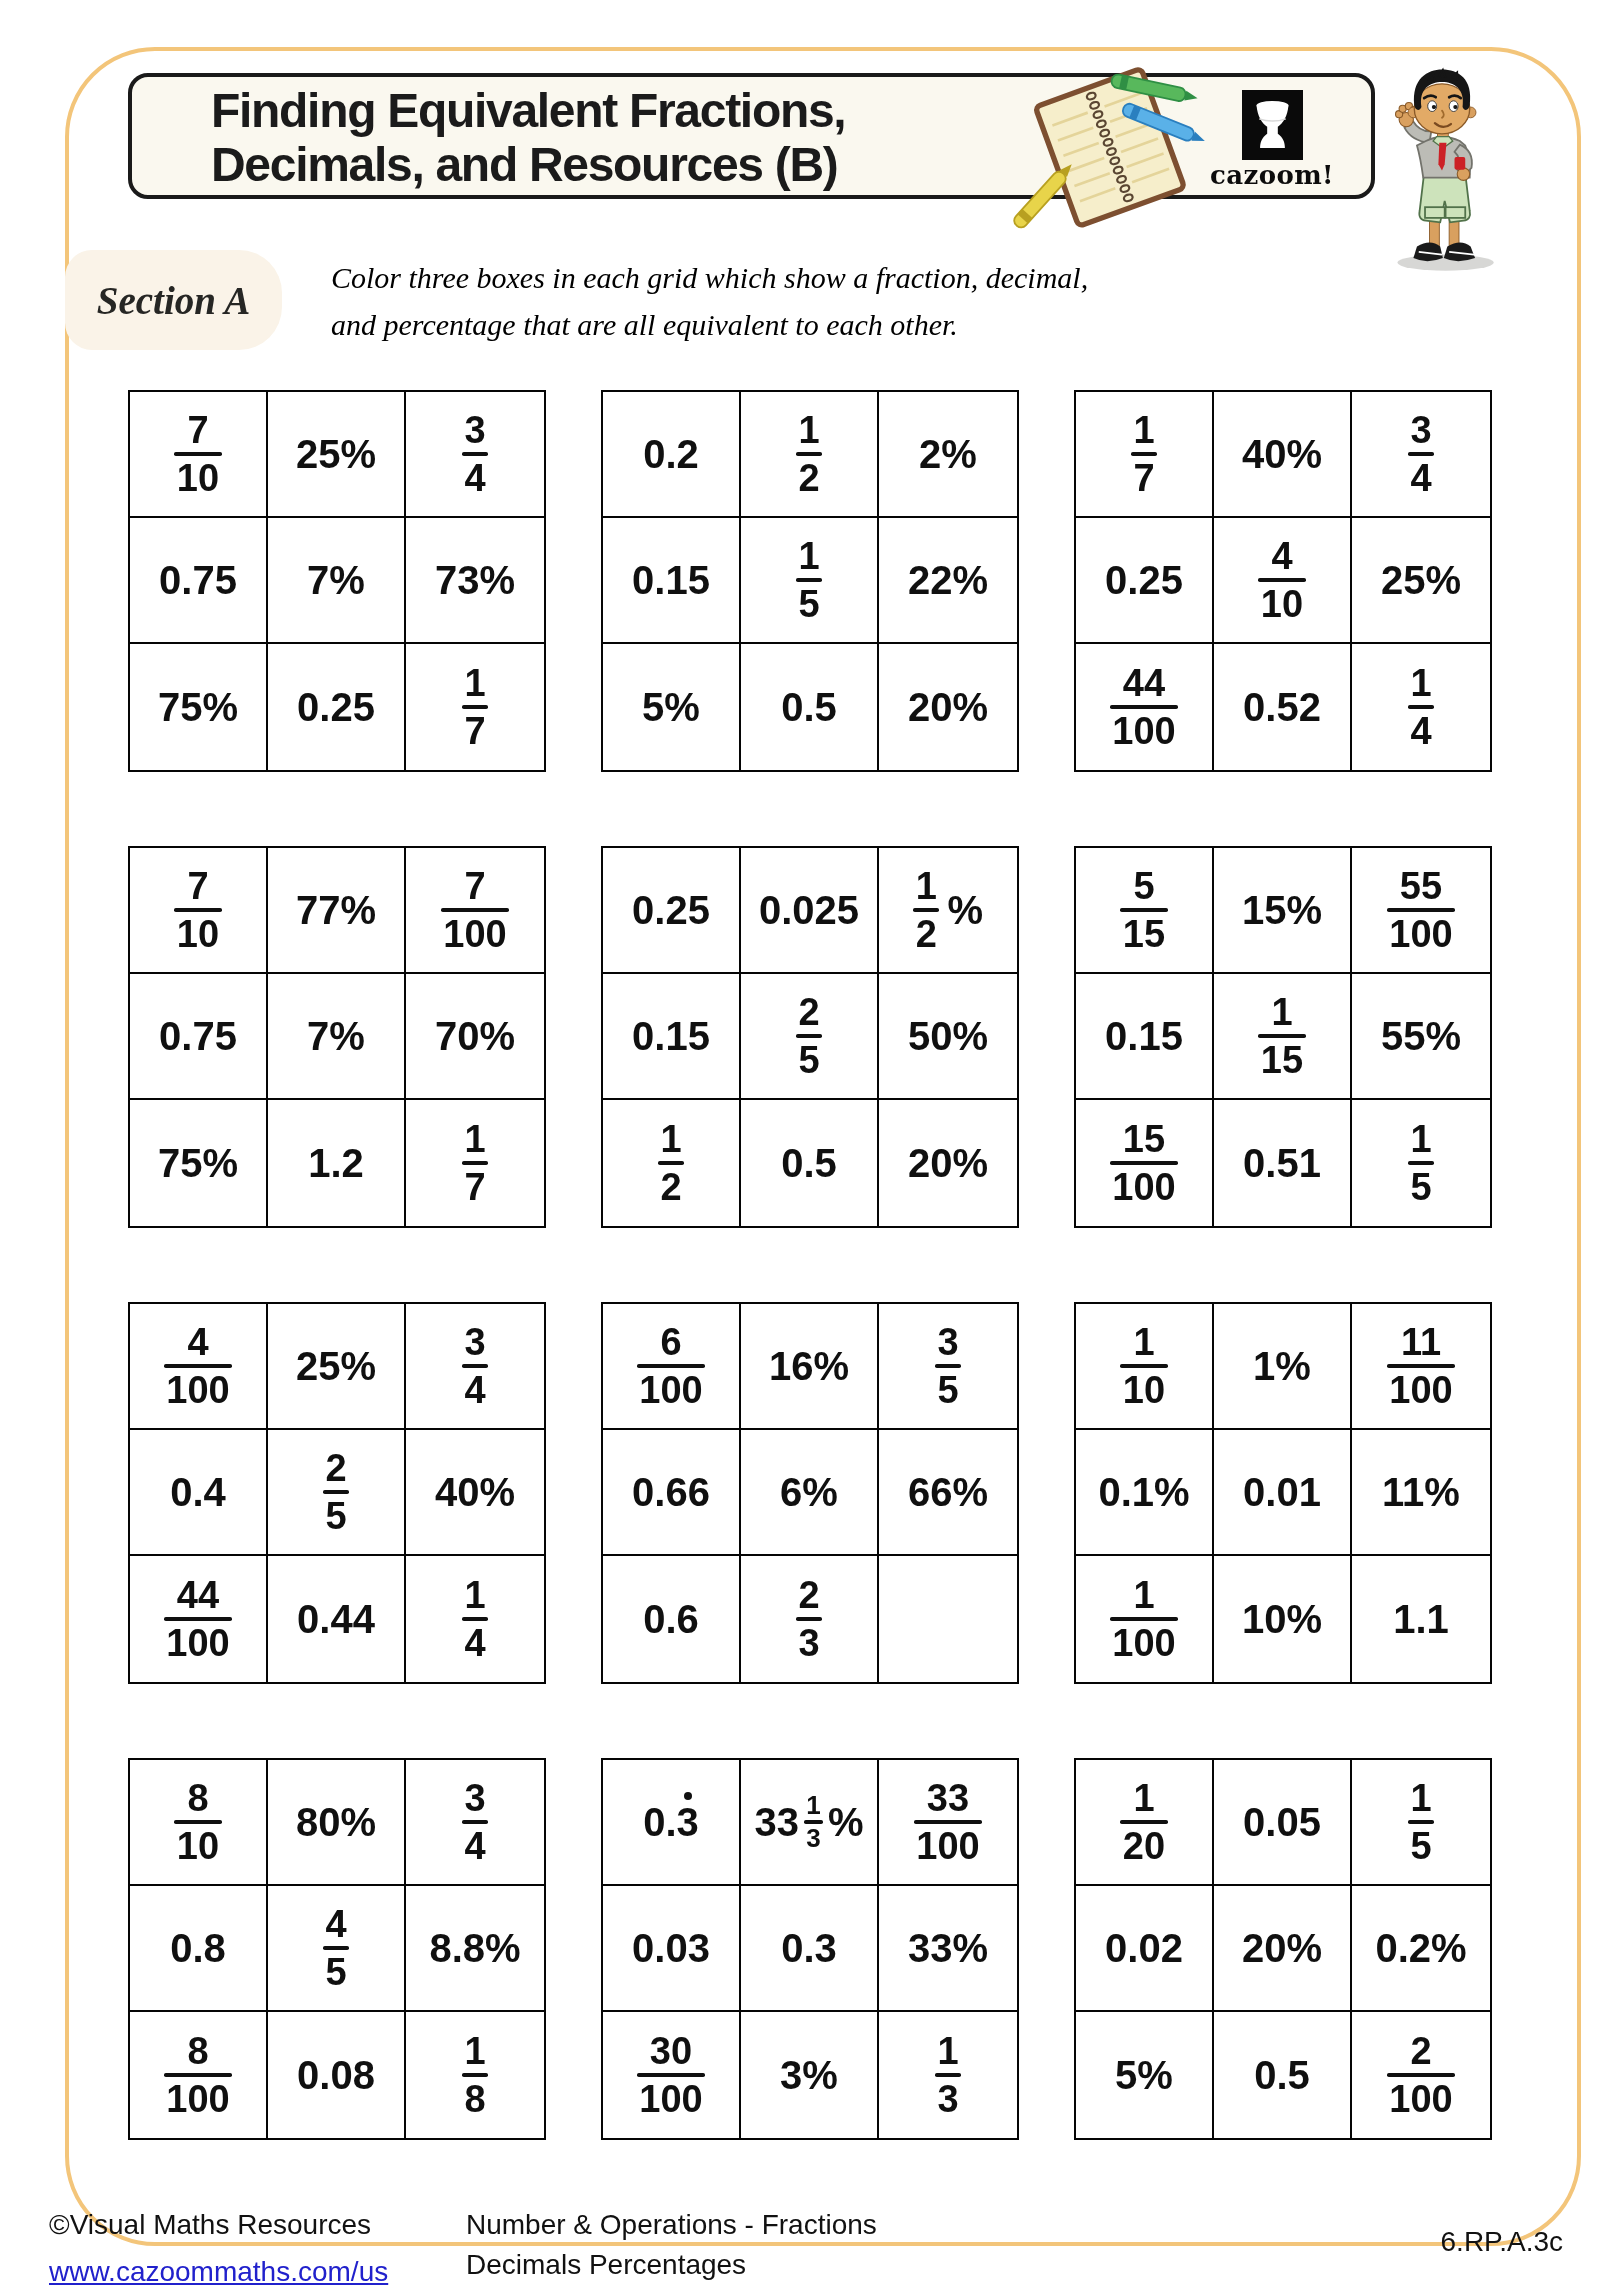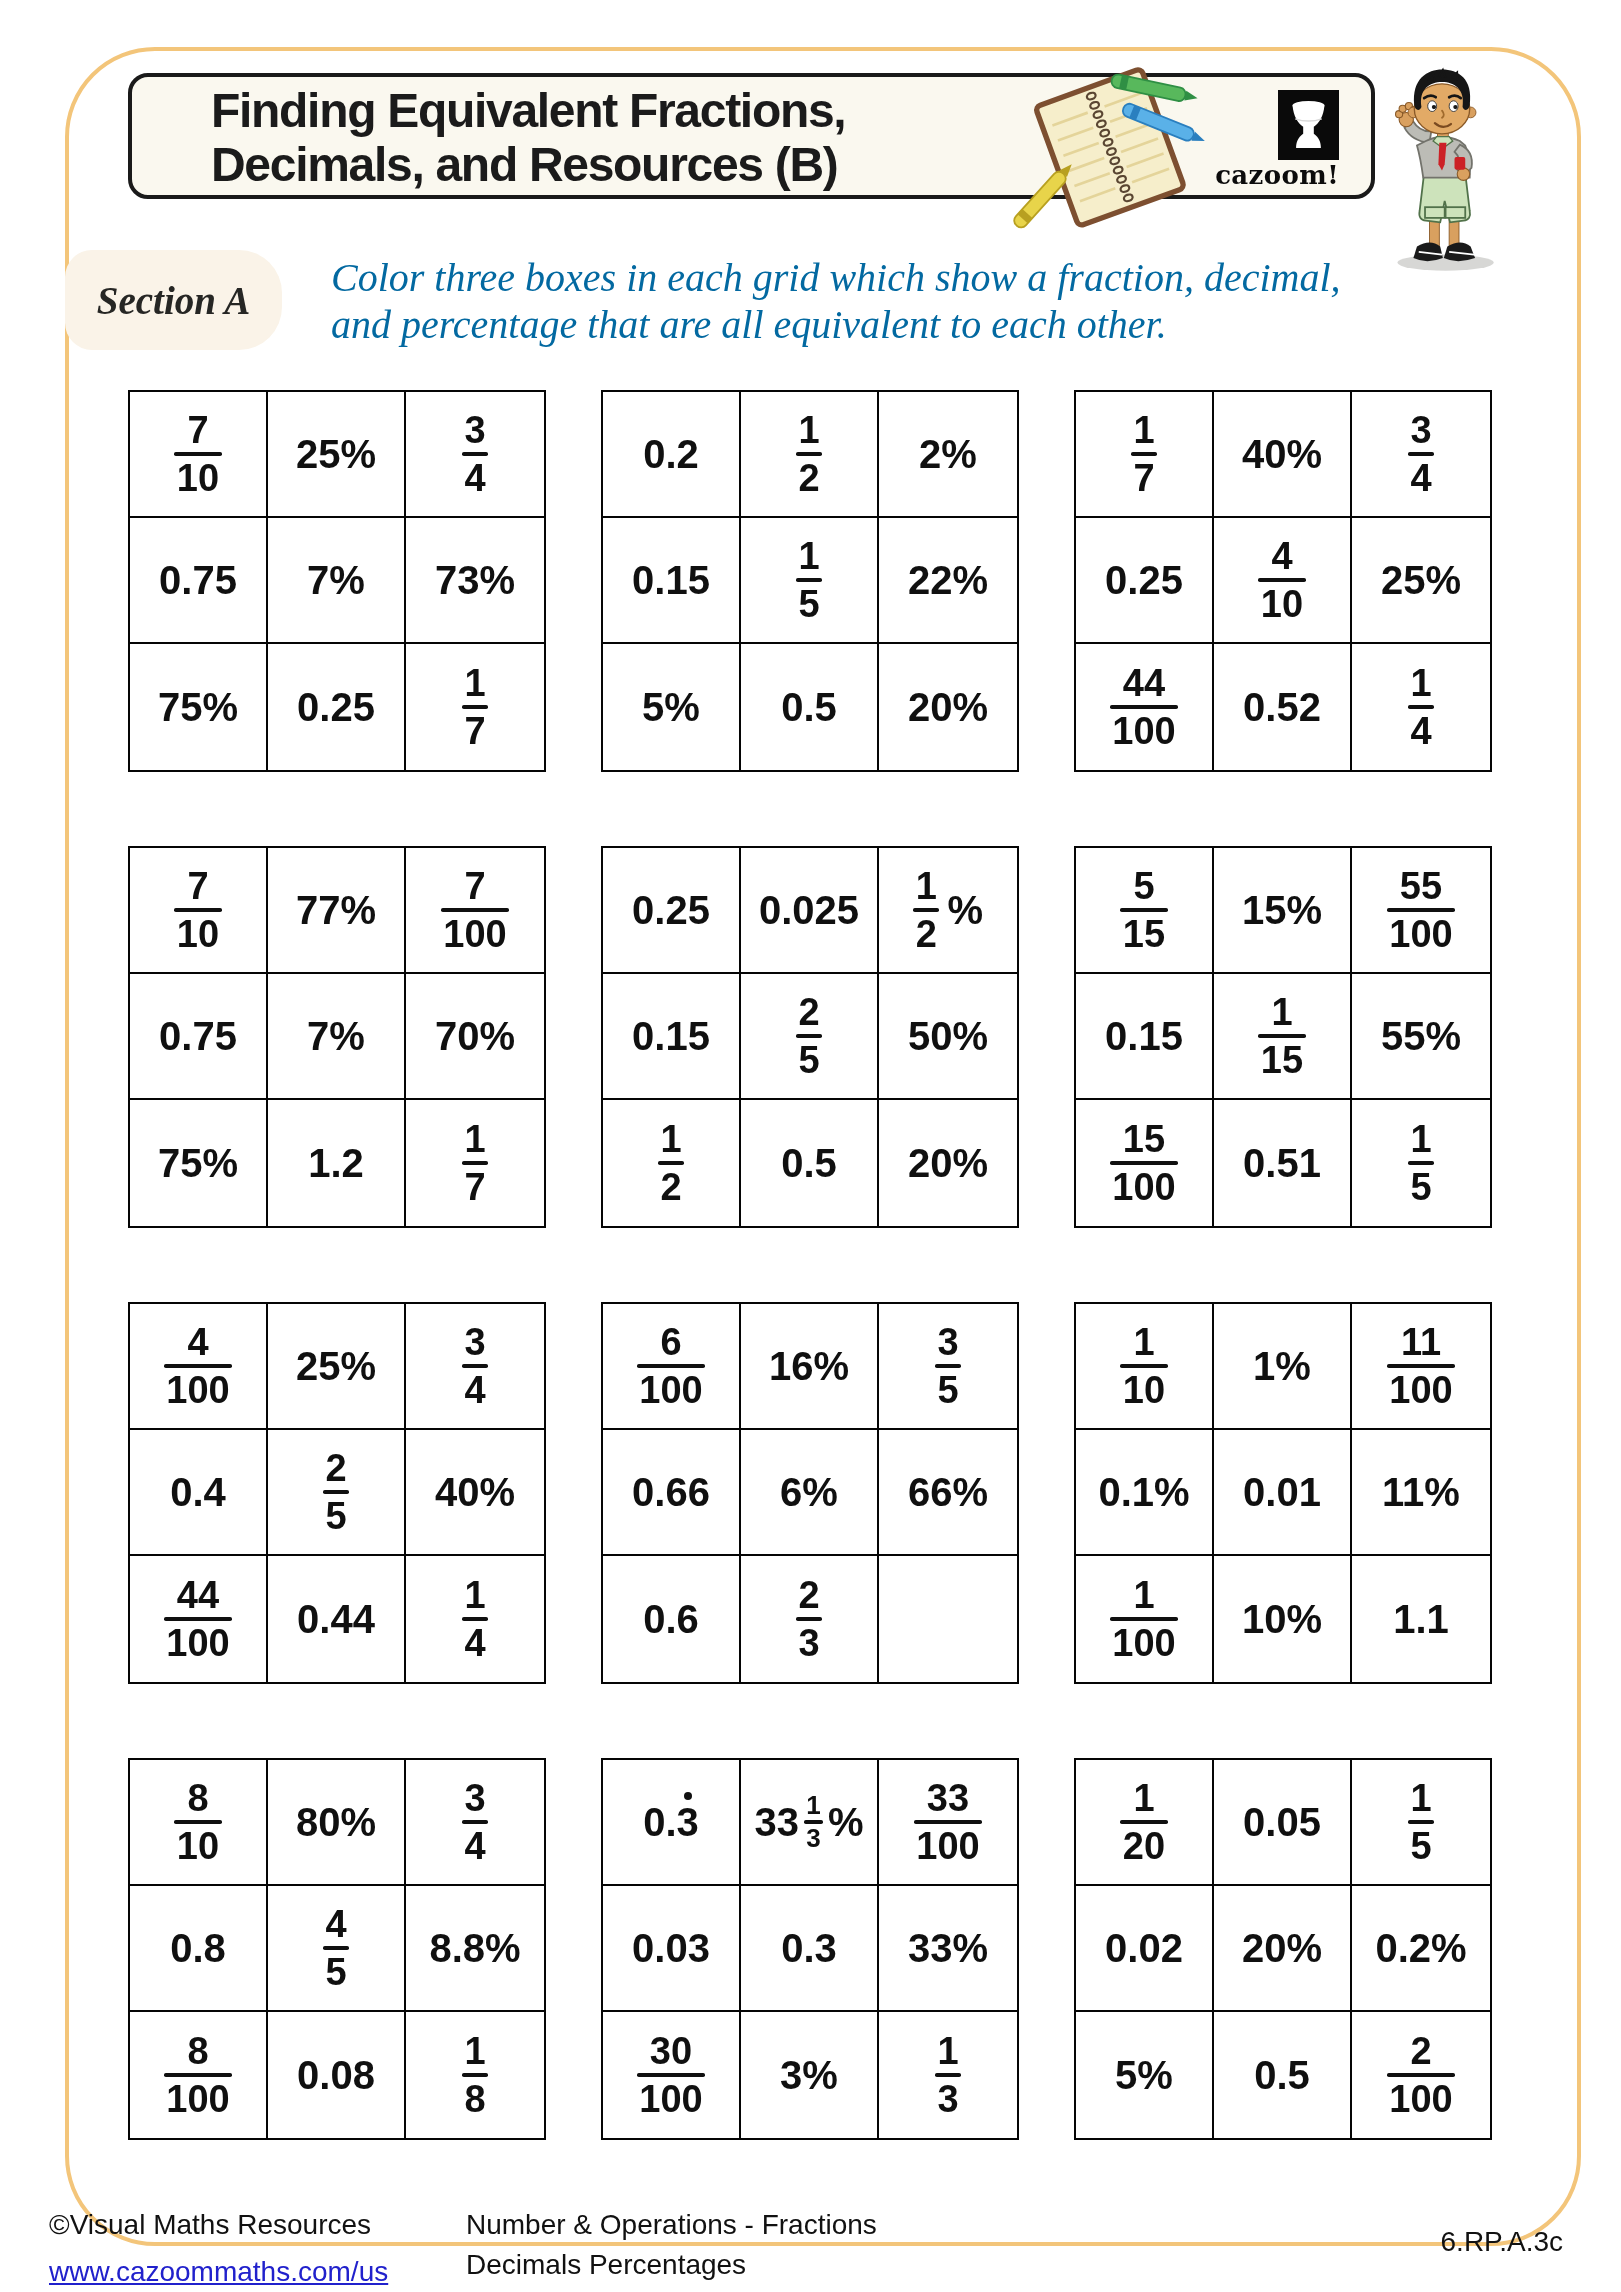--- a/index.html
+++ b/index.html
@@ -14,33 +14,33 @@
   
   .title-box{
     position:absolute;left:128px;top:73px;width:1247px;height:126px;
     background:#faf8ef;border:4.5px solid #1a1a1a;border-radius:20px;box-sizing:border-box;
   }
   .title-text{
     position:absolute;left:79px;top:7.2px;font-weight:bold;font-size:48px;line-height:54px;
     letter-spacing:-1.3px;color:#1b1b1b;white-space:nowrap;
   }
   .notebook-wrap{position:absolute;left:873px;top:-12.5px;width:206px;height:170px;}
-  .logo{position:absolute;left:1073px;top:12.5px;width:134px;display:flex;flex-direction:column;align-items:flex-end;}
+  .logo{position:absolute;left:1073px;top:12.5px;width:134px;display:flex;flex-direction:column;align-items:center;}
   .drum-box{width:61px;height:70px;background:#0a0a0a;display:flex;align-items:center;justify-content:center;}
   .logo-text{font-family:"DejaVu Serif",serif;font-weight:bold;font-size:26px;letter-spacing:0.4px;color:#0c0c0c;margin-top:0.9px;}
   .boy-wrap{position:absolute;left:1383px;top:57px;width:118px;height:219px;}
   
   .section-pill{
     position:absolute;left:65px;top:250px;width:217px;height:100px;background:#faf3e8;
     border-radius:27px 43px 43px 27px;display:flex;align-items:center;justify-content:center;
     font-family:"Liberation Serif",serif;font-weight:bold;font-style:italic;font-size:39px;color:#262624;
   }
   .instruction{
     position:absolute;left:331px;top:254px;font-family:"Liberation Serif",serif;
-    font-style:italic;font-size:40px;line-height:47px;color:#0369a1;white-space:nowrap;
+    font-style:italic;font-size:30px;line-height:47px;color:#000000;white-space:nowrap;
   }
   
   .grids{
     position:absolute;left:128px;top:390px;
     display:grid;grid-template-columns:418px 418px 418px;column-gap:55px;row-gap:74px;
   }
   .grid{
     width:418px;height:382px;border:2.7px solid #050505;box-sizing:border-box;background:#fff;
     display:grid;grid-template-columns:repeat(3,1fr);grid-template-rows:repeat(3,1fr);
   }

